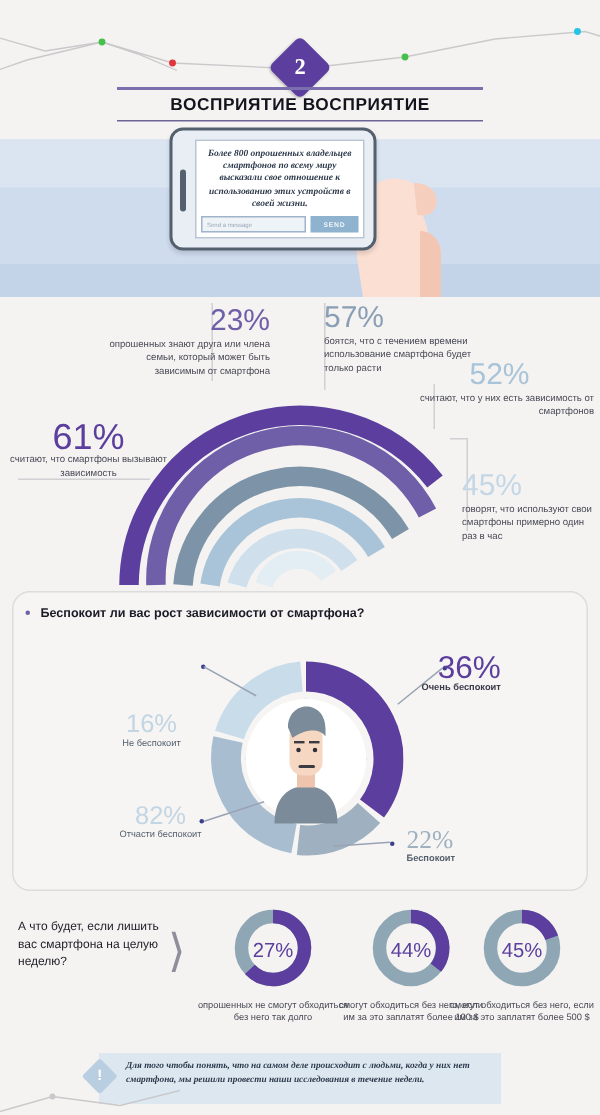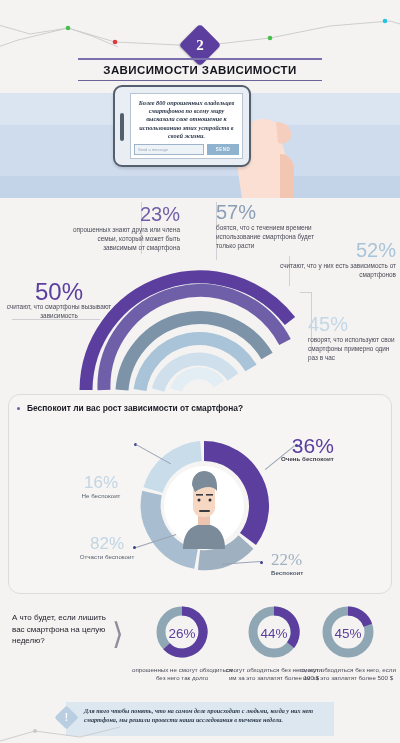--- a/index.html
+++ b/index.html
@@ -71,21 +71,21 @@
   .arclabel .pct { font-size:20px; font-weight:normal; line-height:21px; font-family:"Liberation Sans", sans-serif; }
   .arclabel .txt { font-size:6.4px; line-height:9px; color:#4a4a58; }
 
   .lbl84 { left:6px; top:85px; width:106px; text-align:center; }
   .lbl84 .pct { color:#5b3e9e; font-size:24px; }
   .lbl71 { left:68px; top:8px; width:112px; text-align:right; }
   .lbl71 .pct { color:#6f5fa8; }
   .lbl57 { left:216px; top:6px; width:118px; text-align:left; }
   .lbl57 .pct { color:#8a9fb5; }
   .lbl52 { left:270px; top:44px; width:126px; text-align:right; }
-  .lbl52 .pct { color:#a9c4d8; }
+  .lbl52 .pct { color:#a9c4d8;text-align:center; }
   .lbl45 { left:308px; top:118px; width:92px; text-align:left; }
   .lbl45 .pct { color:#c3d7e6; }
 
   .leader { position:absolute; background:#d0d0d4; }
 
   
   .card {
     position:absolute; left:8px; top:394px; width:384px; height:200px;
     border:1px solid #dcdcdc; border-radius:12px; background:#f6f5f3;
   }
@@ -153,21 +153,21 @@
     <circle cx="270" cy="38" r="2.3" fill="#44c14a"></circle>
     <circle cx="385" cy="21" r="2.3" fill="#25c3e6"></circle>
   </svg>
 
   <div class="badge">
     <span>2</span>
   </div>
 
   <div class="titlebar">
     <div class="rule"></div>
-    <h1>ЗАВИСИМОСТИ ЗАВИСИМОСТИ</h1>
+    <h1>ВОСПРИЯТИЕ ВОСПРИЯТИЕ</h1>
     <div class="rule bot"></div>
   </div>
 
   <div class="blueband">
     <div class="waveA"></div>
     <div class="waveB"></div>
   </div>
 
   <svg class="hand" viewBox="0 0 66 106">
     <path d="M4,40 C14,26 30,24 40,31 C46,35 47,42 44,47 L22,55 Z" fill="#fbdfd2"></path>
@@ -208,21 +208,21 @@
     </svg>
 
     <div class="leader" style="left:141px;top:6px;width:1px;height:52px;"></div>
     <div class="leader" style="left:216px;top:6px;width:1px;height:58px;"></div>
     <div class="leader" style="left:289px;top:60px;width:1px;height:30px;"></div>
     <div class="leader" style="left:311px;top:96px;width:1px;height:62px;"></div>
     <div class="leader" style="left:300px;top:96px;width:12px;height:1px;"></div>
     <div class="leader" style="left:12px;top:123px;width:88px;height:1px;"></div>
 
     <div class="arclabel lbl84">
-      <div class="pct">50%</div>
+      <div class="pct">61%</div>
       <div class="txt">считают, что смартфоны вызывают зависимость</div>
     </div>
 
     <div class="arclabel lbl71">
       <div class="pct">23%</div>
       <div class="txt">опрошенных знают друга или члена семьи, который может быть зависимым от смартфона</div>
     </div>
 
     <div class="arclabel lbl57">
       <div class="pct">57%</div>
@@ -301,21 +301,21 @@
 
   <div class="bottom">
     <div class="bq">А что будет, если лишить вас смартфона на целую неделю?</div>
     <div class="chev">⟩</div>
 
     <div class="minidonut" style="left:130px;">
       <svg width="56" height="56" viewBox="0 0 56 56">
         <circle cx="28" cy="28" r="21" fill="none" stroke="#8fa6b4" stroke-width="9"></circle>
         <path d="M 28 7 A 21 21 0 1 1 12.6 42.3" fill="none" stroke="#5b3e9e" stroke-width="9"></path>
       </svg>
-      <div class="inner">26%</div>
+      <div class="inner">27%</div>
       <div class="cap">опрошенных не смогут обходиться без него так долго</div>
     </div>
 
     <div class="minidonut" style="left:222px;">
       <svg width="56" height="56" viewBox="0 0 56 56">
         <circle cx="28" cy="28" r="21" fill="none" stroke="#8fa6b4" stroke-width="9"></circle>
         <path d="M 28 7 A 21 21 0 0 1 44.6 41.1" fill="none" stroke="#5b3e9e" stroke-width="9"></path>
       </svg>
       <div class="inner">44%</div>
       <div class="cap">смогут обходиться без него, если им за это заплатят более 100 $</div>

